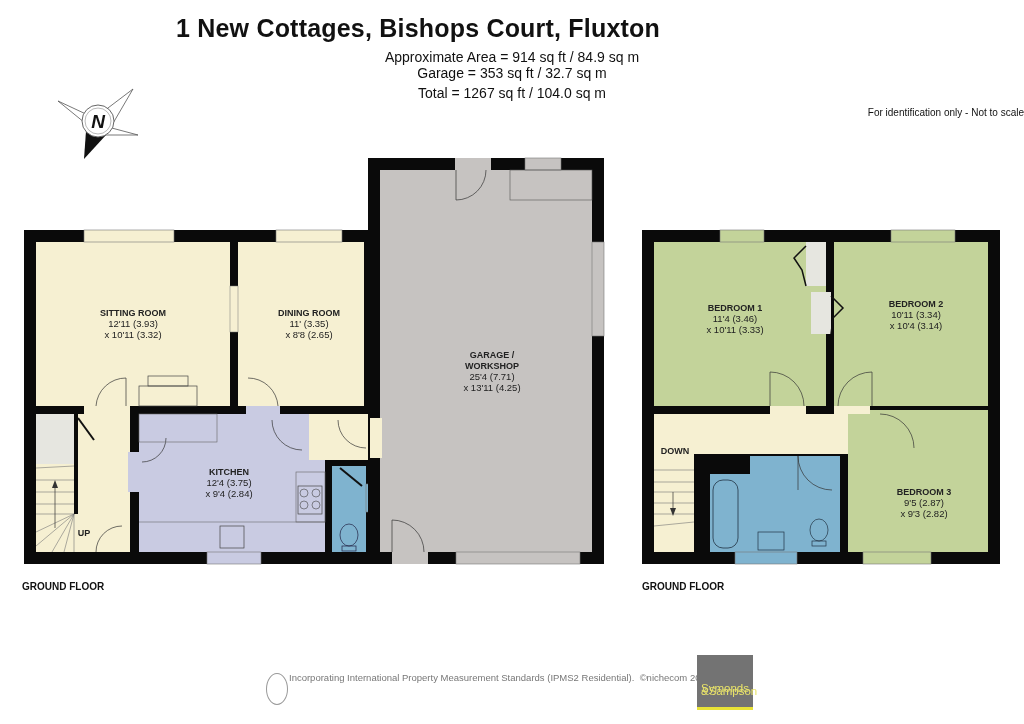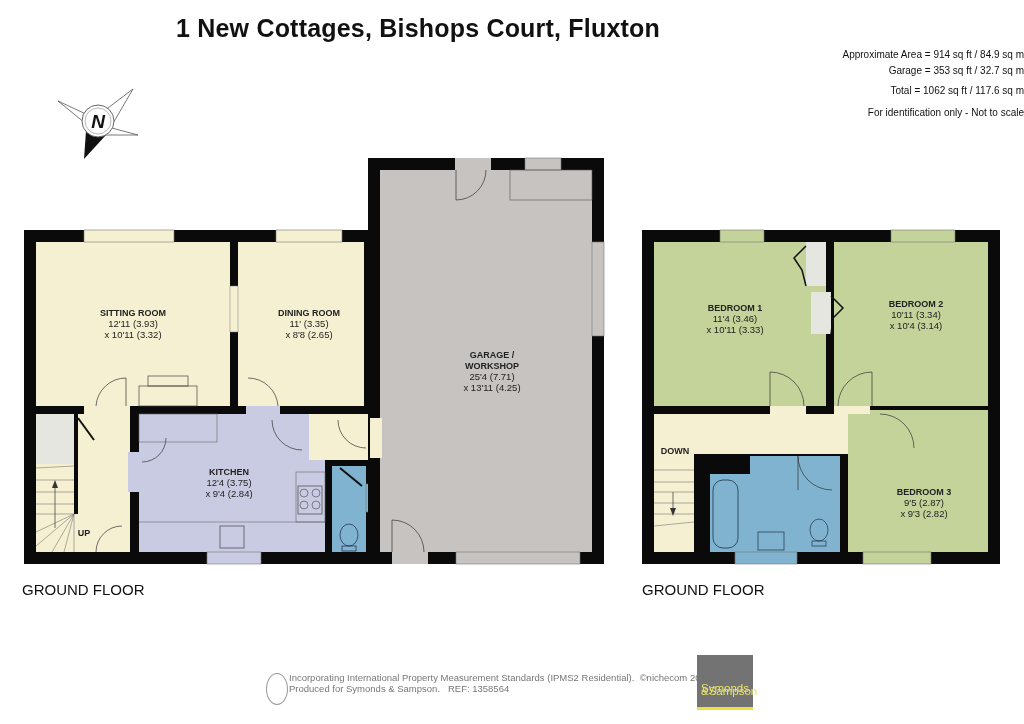--- a/index.html
+++ b/index.html
@@ -1,37 +1,37 @@
 <!DOCTYPE html>
 <html><head>
 <meta charset="utf-8">
 <style>
   html,body{margin:0;padding:0;background:#ffffff;}
   body{width:1024px;height:724px;position:relative;overflow:hidden;font-family:"Liberation Sans",sans-serif;color:#111;}
   .title{position:absolute;top:14px;left:0;width:836px;text-align:center;font-size:25px;font-weight:bold;letter-spacing:0.2px;}
-  .area{position:absolute;left:0;width:1024px;text-align:right;font-size:10px;}
+  .area{position:absolute;left:0;width:1024px;text-align:center;font-size:14px;}
   .a1{top:49px}.a2{top:65px}.a3{top:85px}
   .note{position:absolute;top:107px;left:0;width:1024px;text-align:right;font-size:10px;}
   svg.plan{position:absolute;left:0;top:0;}
   .rl{font-family:"Liberation Sans",sans-serif;font-weight:bold;font-size:9px;fill:#222;text-anchor:middle;}
   .rd{font-family:"Liberation Sans",sans-serif;font-size:9.5px;fill:#222;text-anchor:middle;}
-  .floor-label{position:absolute;font-weight:normal;font-size:15px;}
+  .floor-label{position:absolute;font-weight:bold;font-size:10px;}
   .footer{position:absolute;left:289px;top:672px;font-size:9.5px;color:#777;line-height:11px;}
   .logo{position:absolute;left:697px;top:655px;width:56px;height:55px;background:#737373;border-bottom:3px solid #e8e336;box-sizing:border-box;}
   .logo span{position:absolute;left:4px;color:#e8e36a;font-size:11.5px;line-height:12px;}
   .logo .l1{top:27px}.logo .l2{top:30px}
   .ipms{position:absolute;left:266px;top:673px;width:20px;height:30px;border:1px solid #999;border-radius:50%;}
 </style>
 </head>
 <body>
 
 <div class="title">1 New Cottages, Bishops Court, Fluxton</div>
 <div class="area a1">Approximate Area = 914 sq ft / 84.9 sq m</div>
 <div class="area a2">Garage = 353 sq ft / 32.7 sq m</div>
-<div class="area a3">Total = 1062 sq ft / 117.6 sq m</div>
+<div class="area a3">Total = 1267 sq ft / 104.0 sq m</div>
 <div class="note">For identification only - Not to scale</div>
 
 <svg class="plan" width="1024" height="724" viewBox="0 0 1024 724">
 
   <g transform="translate(98,121)">
     <polygon points="-40,-20 -10,-6 -8,6" fill="none" stroke="#555" stroke-width="0.8"></polygon>
     <polygon points="35,-32 6,-10 14,4" fill="none" stroke="#555" stroke-width="0.8"></polygon>
     <polygon points="40,14 10,6 6,14" fill="none" stroke="#555" stroke-width="0.8"></polygon>
     <polygon points="-12,10 -14,38 8,14" fill="#111"></polygon>
     <circle r="16" fill="#fff" stroke="#666" stroke-width="1"></circle>
@@ -211,19 +211,18 @@
     <text x="924" y="517" class="rd">x 9'3 (2.82)</text>
   </g>
 </svg>
 
 <div class="floor-label" style="left:22px;top:581px;">GROUND FLOOR</div>
 <div class="floor-label" style="left:642px;top:581px;">GROUND FLOOR</div>
 
 <div class="ipms"></div>
 <div class="footer">
   <div><span>Incorporating International Property Measurement Standards (IPMS2 Residential).</span> &nbsp;<span>©nichecom 2025.</span></div>
-  <div><span>Produced for Symonds &amp; Sampson.</span> &nbsp;&nbsp;<span>REF:  1358564</span></div>
 </div>
 
 <div class="logo">
   <span class="l1">Symonds</span>
   <span class="l2">&amp;Sampson</span>
 </div>
 
 </body></html>

